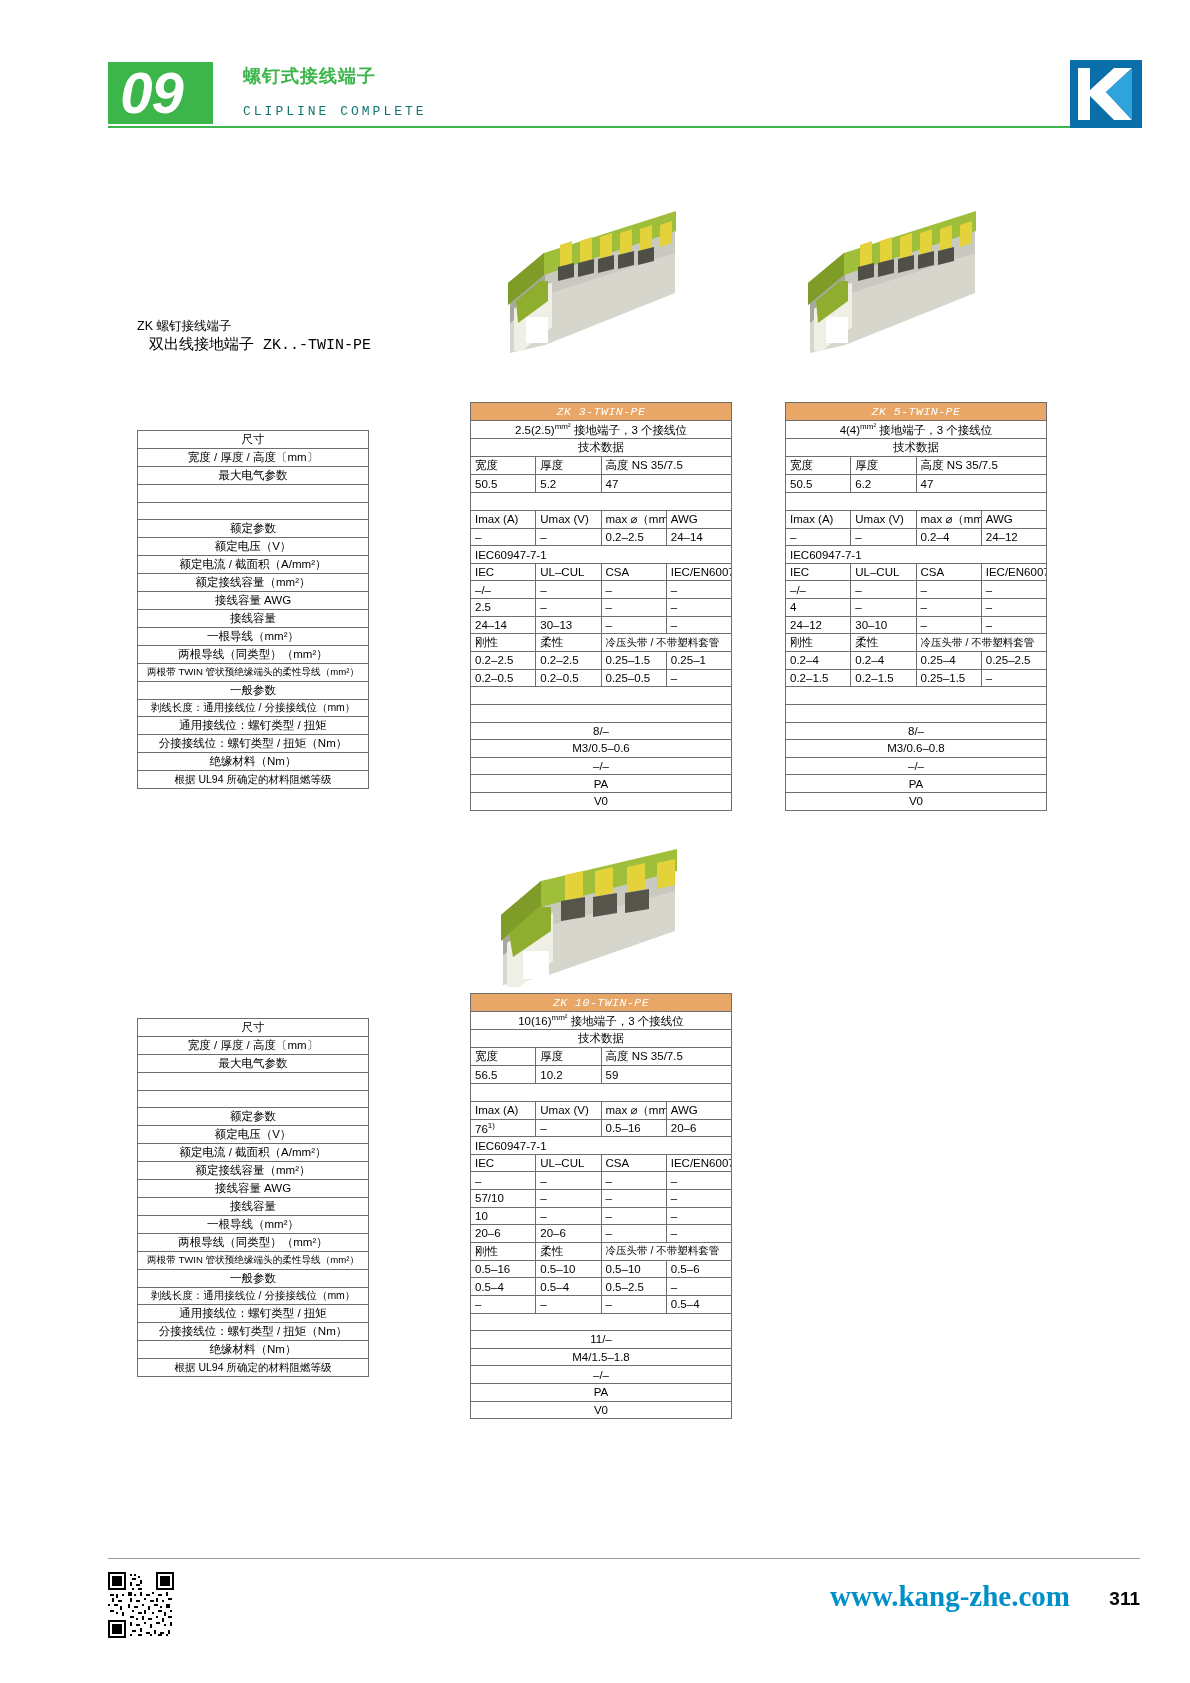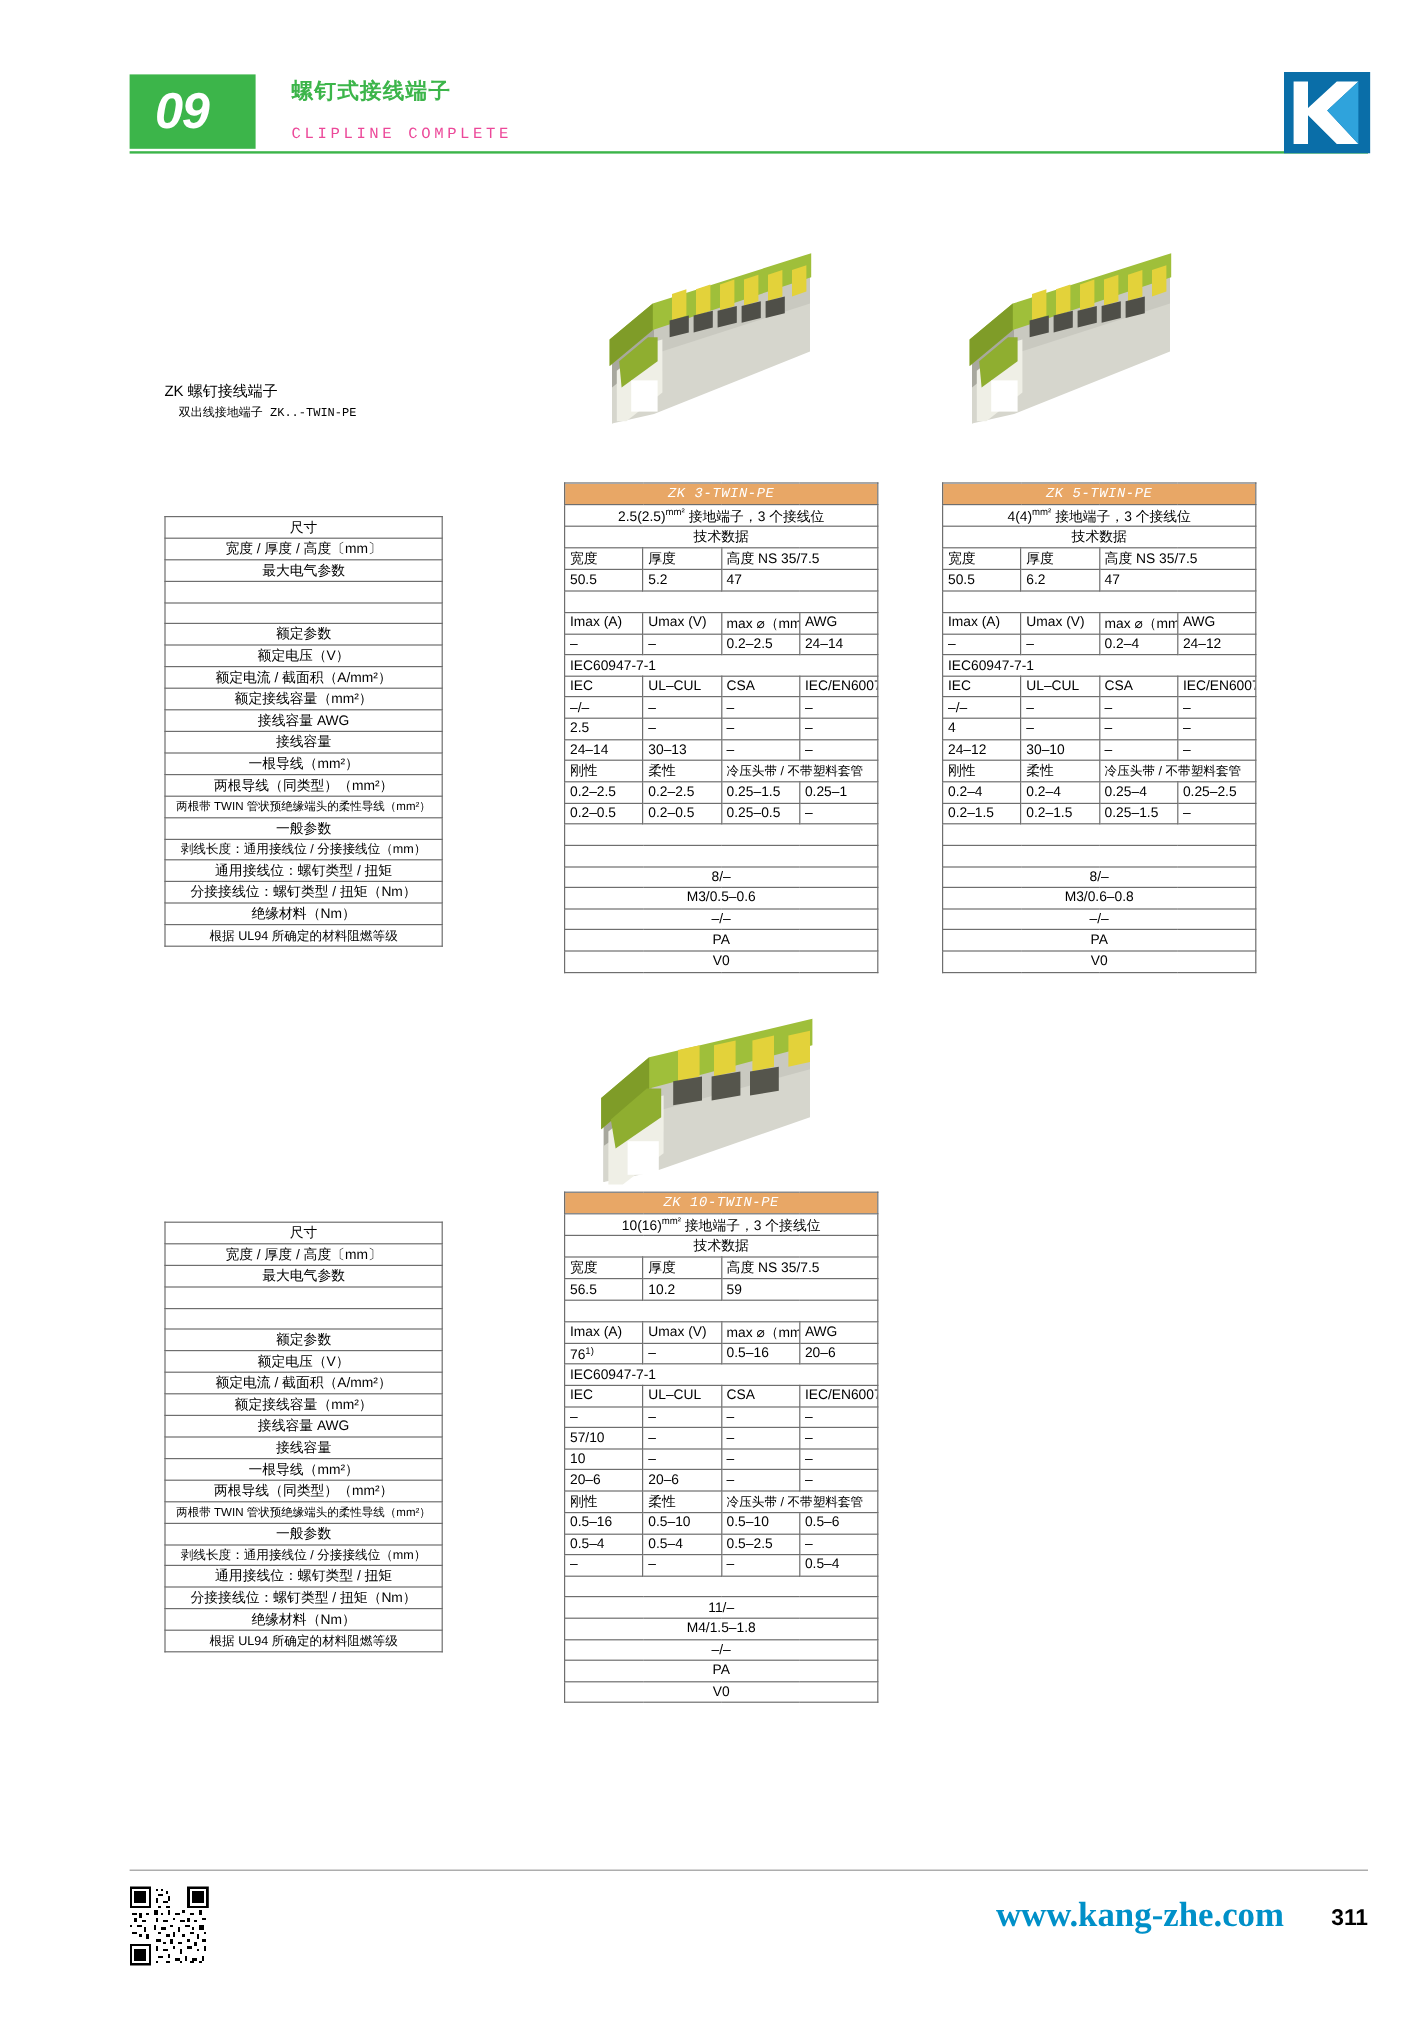--- a/index.html
+++ b/index.html
@@ -13,45 +13,45 @@
     overflow:hidden;
   }
   
   .header { position:absolute; left:0; top:0; width:1190px; height:140px; }
   .hdr-green-bar {
     position:absolute; left:108px; top:62px; width:105px; height:62px;
     background:#3cb54a;
   }
   .hdr-num {
     position:absolute; left:108px; top:62px; width:87px; height:62px;
-    color:#ffffff; font-size:42px; font-weight:bold; font-style:italic;
+    color:#ffffff; font-size:58px; font-weight:bold; font-style:italic;
     line-height:62px; text-align:center; letter-spacing:-1px;
   }
   .hdr-title {
     position:absolute; left:243px; top:64px;
     font-size:18px; font-weight:bold; color:#3cb54a;
     letter-spacing:1px;
   }
   .hdr-sub {
     position:absolute; left:243px; top:104px;
-    font-size:13px; color:#ec4899; letter-spacing:3px;
+    font-size:13px; color:#0f766e; letter-spacing:3px;
     font-family:"Liberation Mono", monospace;
   }
   .hdr-rule {
     position:absolute; left:108px; top:126px; width:1032px; height:2px;
     background:#3cb54a;
   }
   .hdr-logo { position:absolute; right:48px; top:60px; width:72px; height:68px; }
 
   
   .prod-label {
     position:absolute; left:137px; top:317px;
     font-size:12.5px; line-height:19px; color:#000;
   }
-  .prod-label .l2 { padding-left:12px; font-family:"Liberation Mono", monospace; font-size:10px;}
+  .prod-label .l2 { padding-left:12px; font-family:"Liberation Mono", monospace; font-size:15px;}
 
   
   table.tb { border-collapse:collapse; table-layout:fixed; }
   table.tb td {
     border:1px solid #6e6e6e;
     font-size:11.5px;
     padding:1px 4px;
     height:17.6px;
     vertical-align:middle;
     white-space:nowrap;

